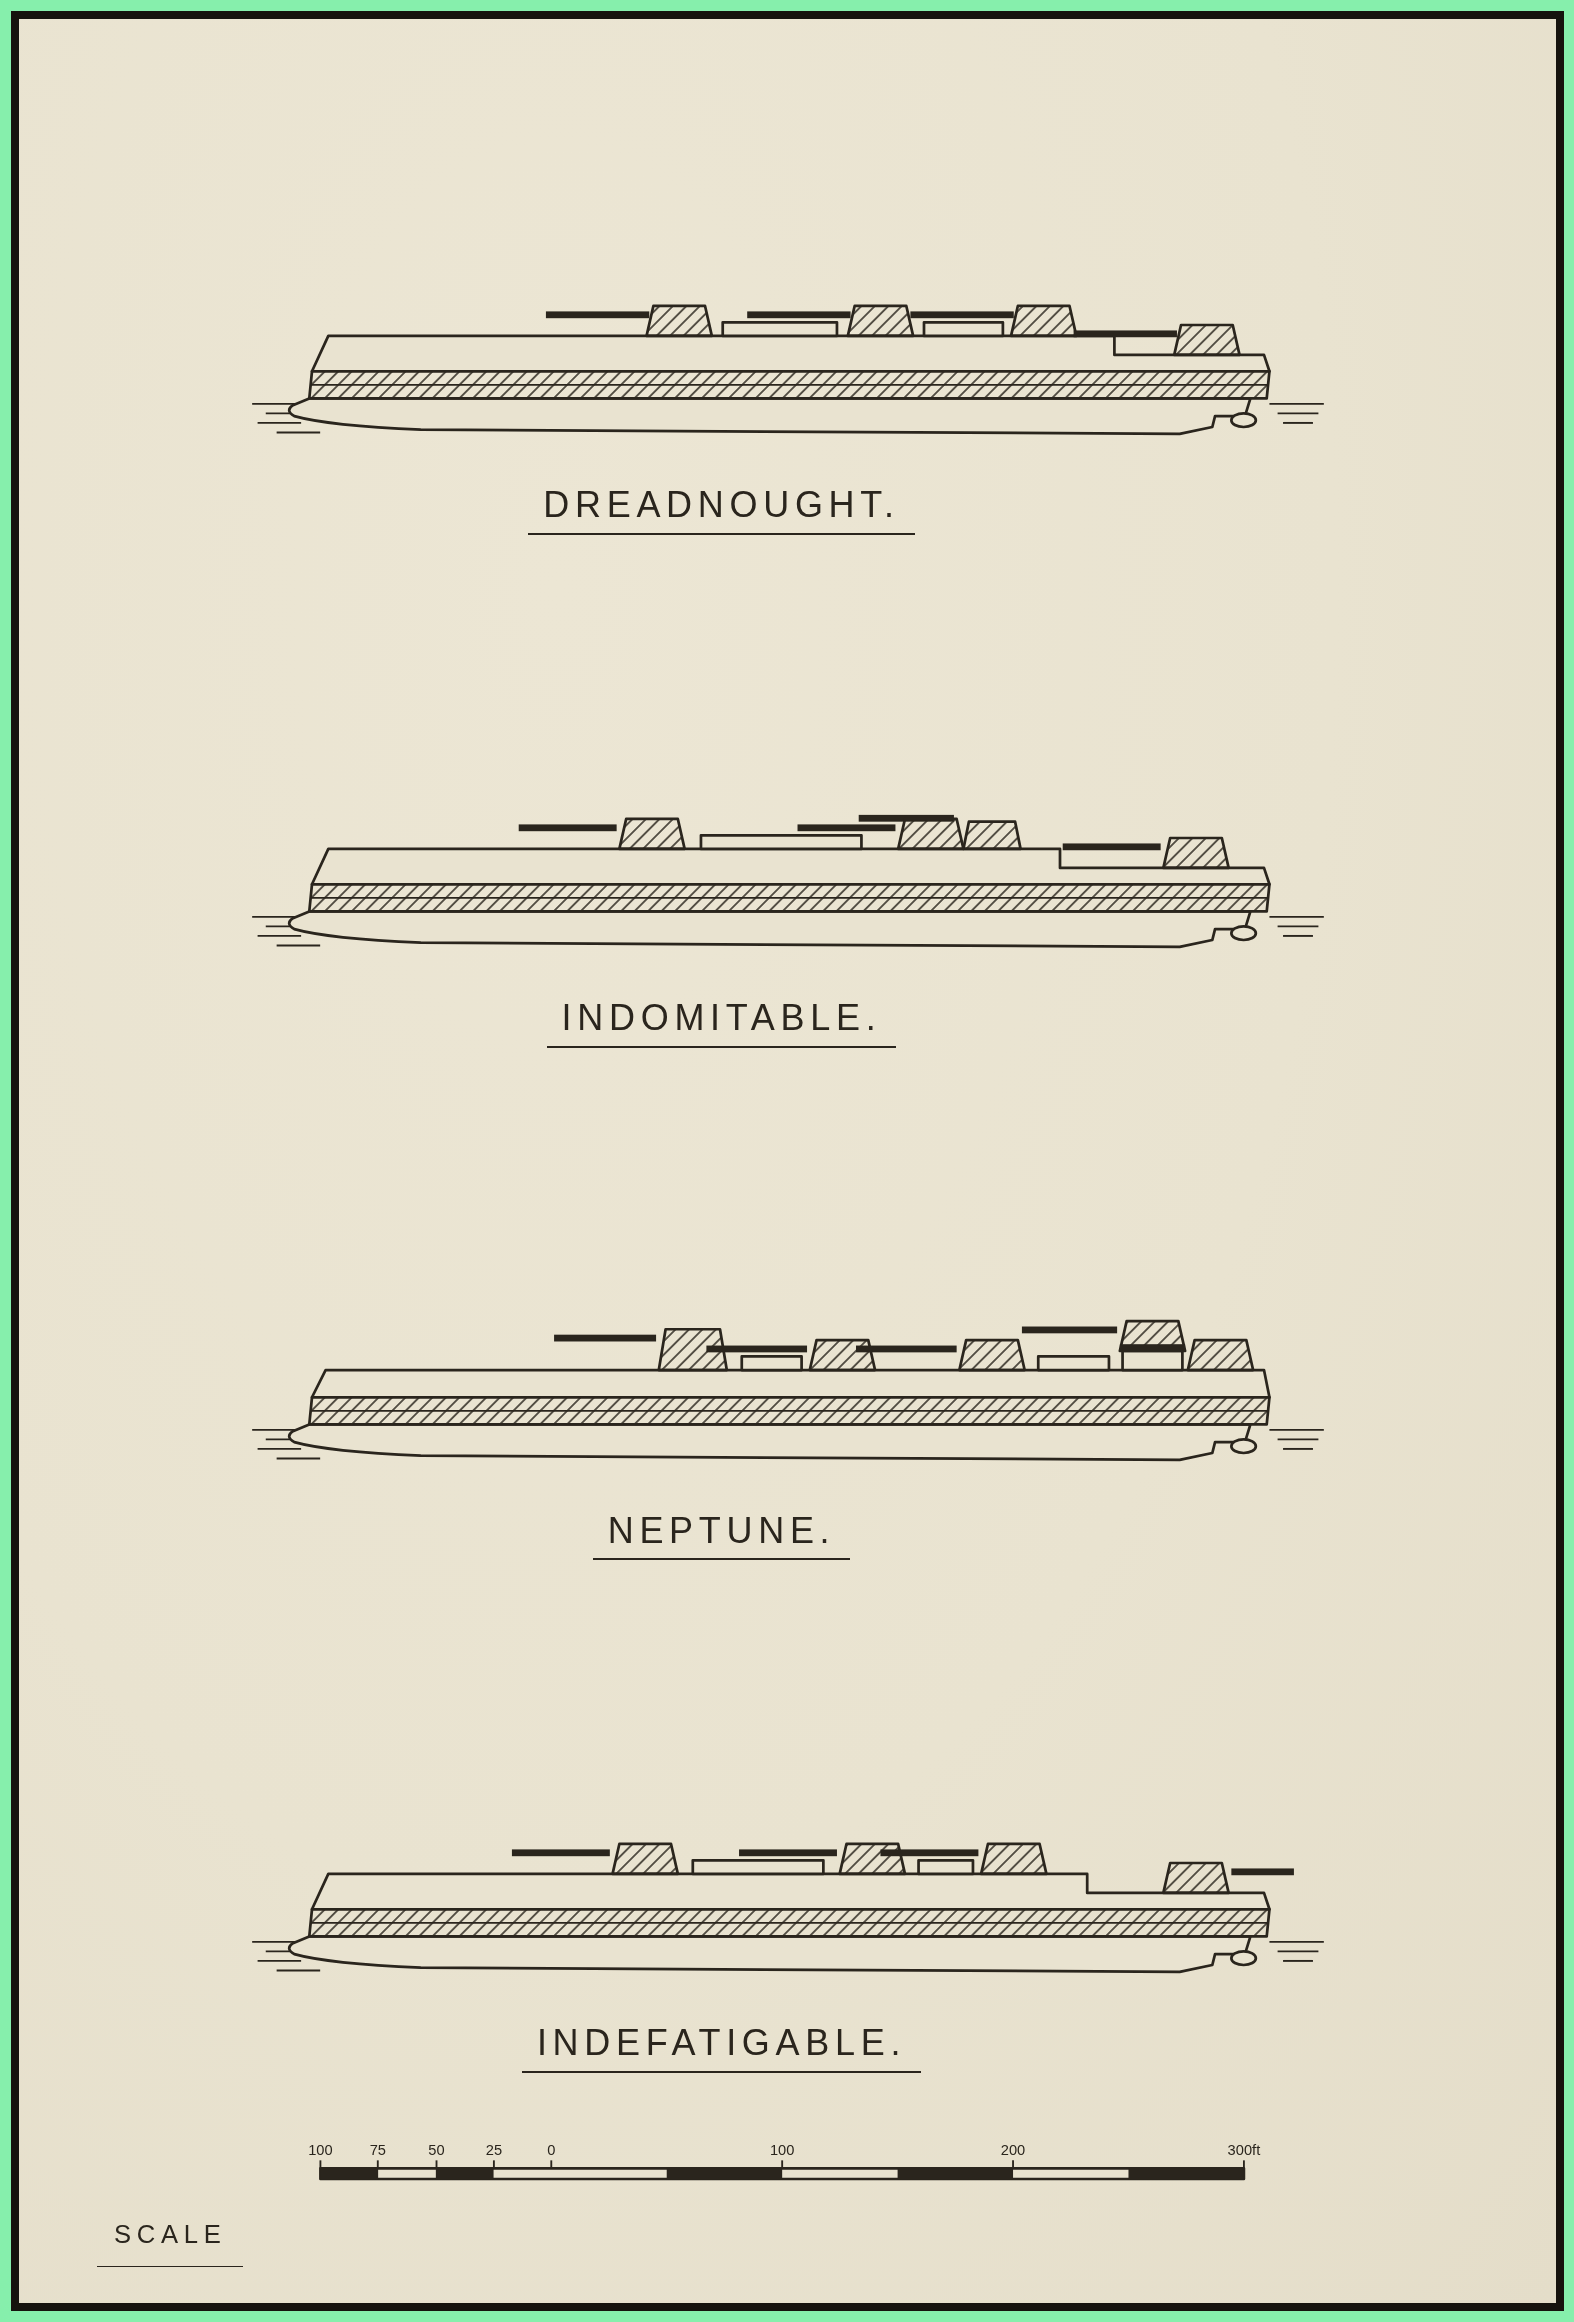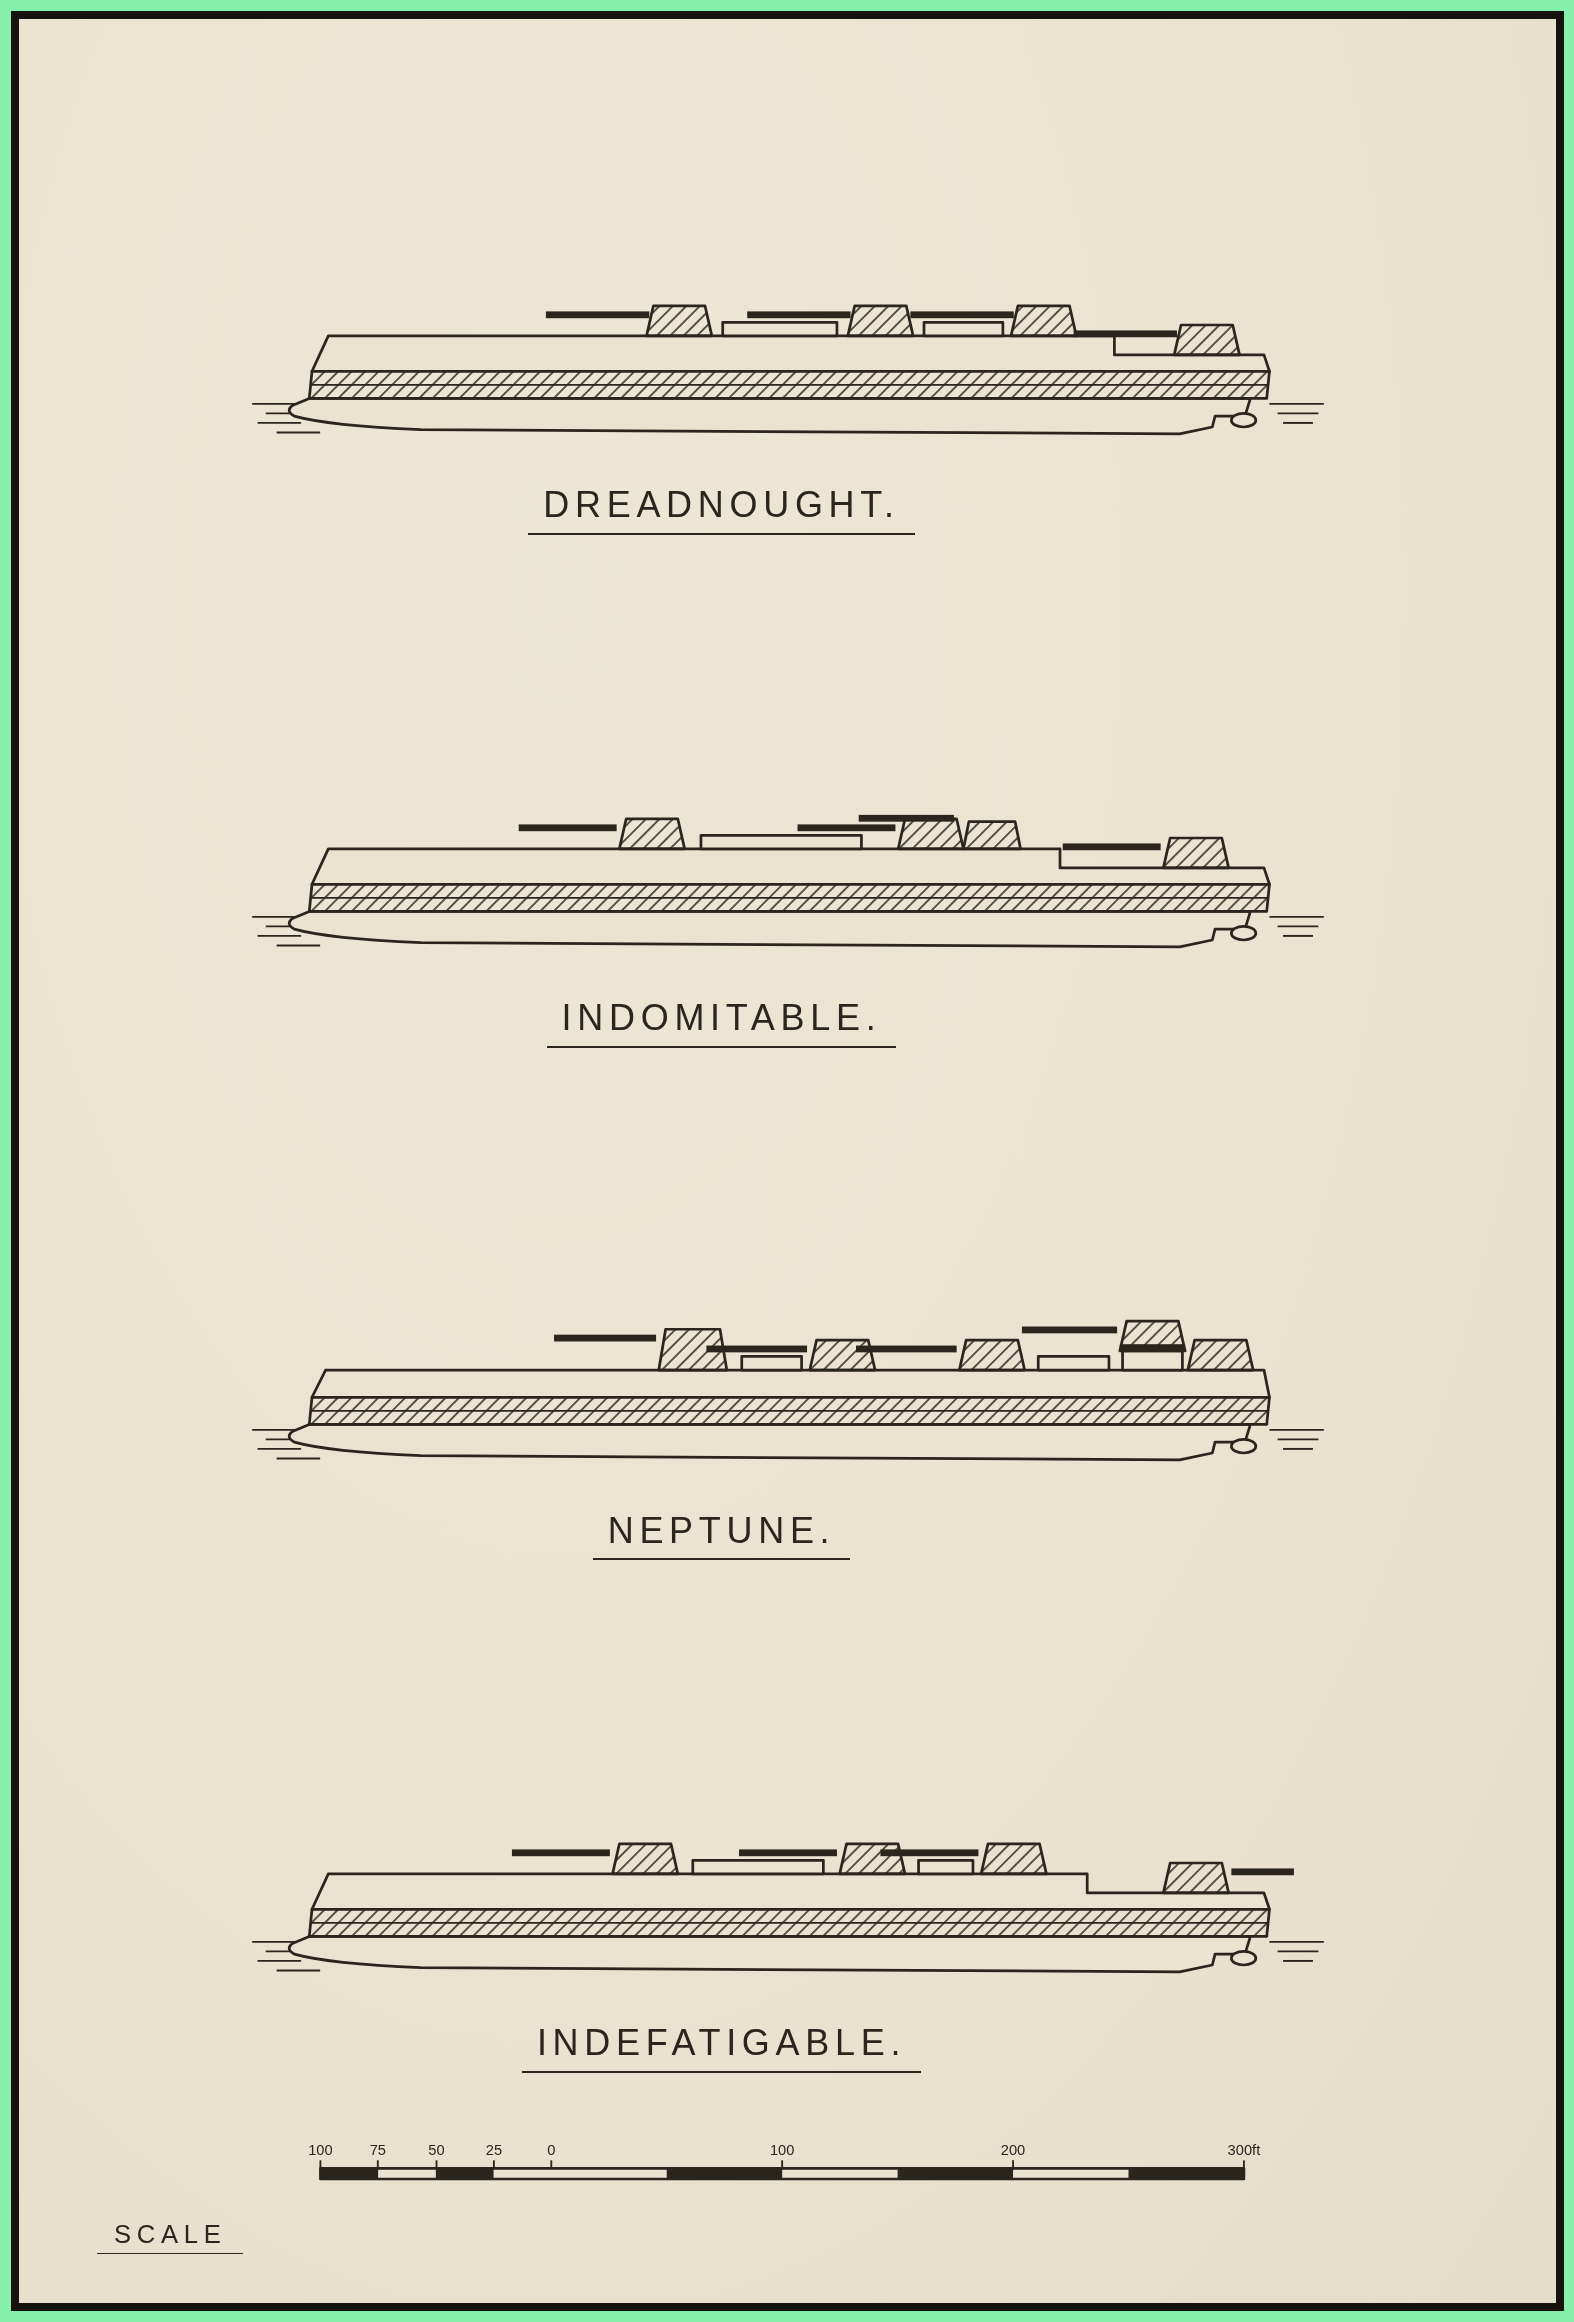--- a/index.html
+++ b/index.html
@@ -14,21 +14,21 @@
   figure.ship:last-of-type{margin-bottom:61px}
   .ship-svg{width:1088px;height:auto;display:block}
 
   figcaption{margin-top:23px;font-size:36px;font-weight:400;letter-spacing:5.7px;color:#2a251d;
              border-bottom:2.8px solid #2a251d;padding:0 15px 6.6px 15px;transform:translateX(-66px);
              white-space:nowrap}
 
   .scale-section{display:flex;flex-direction:column;align-items:flex-start;margin-top:5.7px}
   .scale-svg{width:1041px;height:auto;display:block}
   .scale-caption{margin-top:5.7px;font-size:25.6px;letter-spacing:5.7px;color:#2a251d;
-                 border-bottom:1.9px solid #2a251d;padding:0 17px 4px 17px;transform:translateX(-170px)}
+                 border-bottom:1.9px solid #2a251d;padding:0 17px 17px 17px;transform:translateX(-170px)}
 
   
   .o{fill:#e9e3d0;stroke:#2a251d;stroke-width:2;stroke-linejoin:round}
   .t{stroke:#2a251d;stroke-width:2;stroke-linejoin:round}
   .ink{stroke:#2a251d}
   .thin{stroke-width:1.4}
   .bar{fill:#2a251d;stroke:none}
   svg text{font-family:"Liberation Sans",sans-serif;fill:#2a251d;font-size:11px;text-anchor:middle}
 </style>
 </head>

